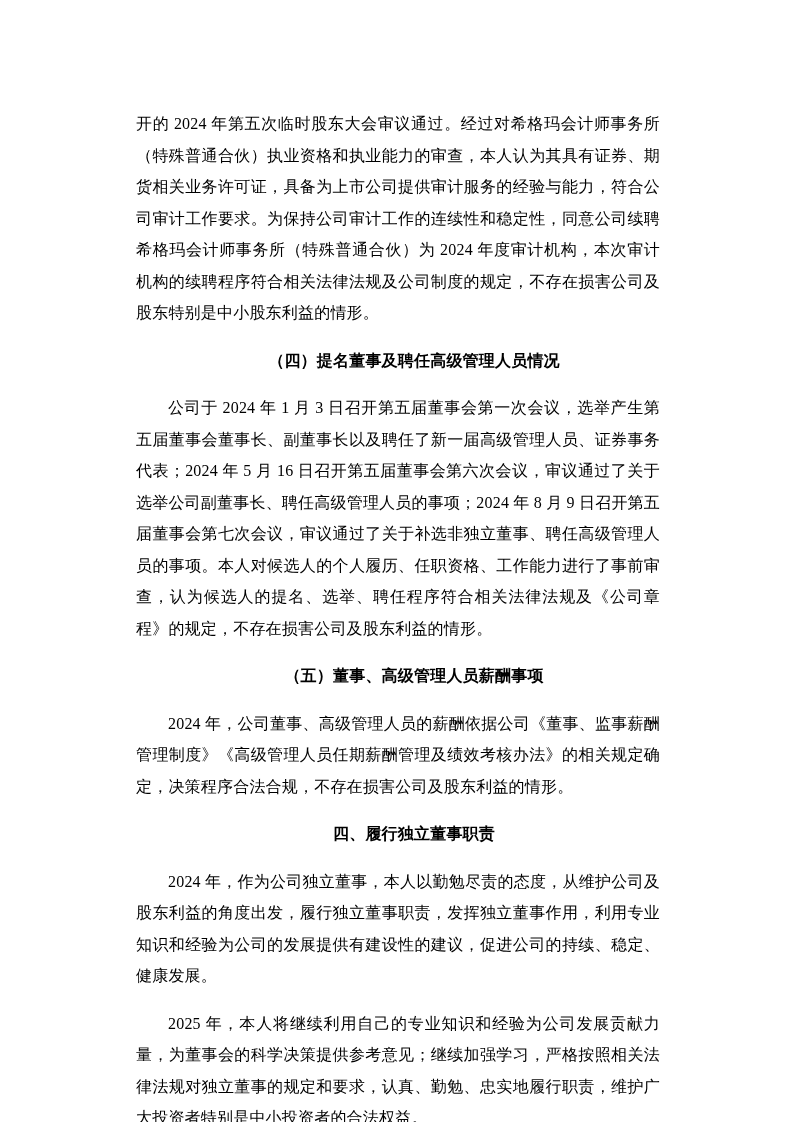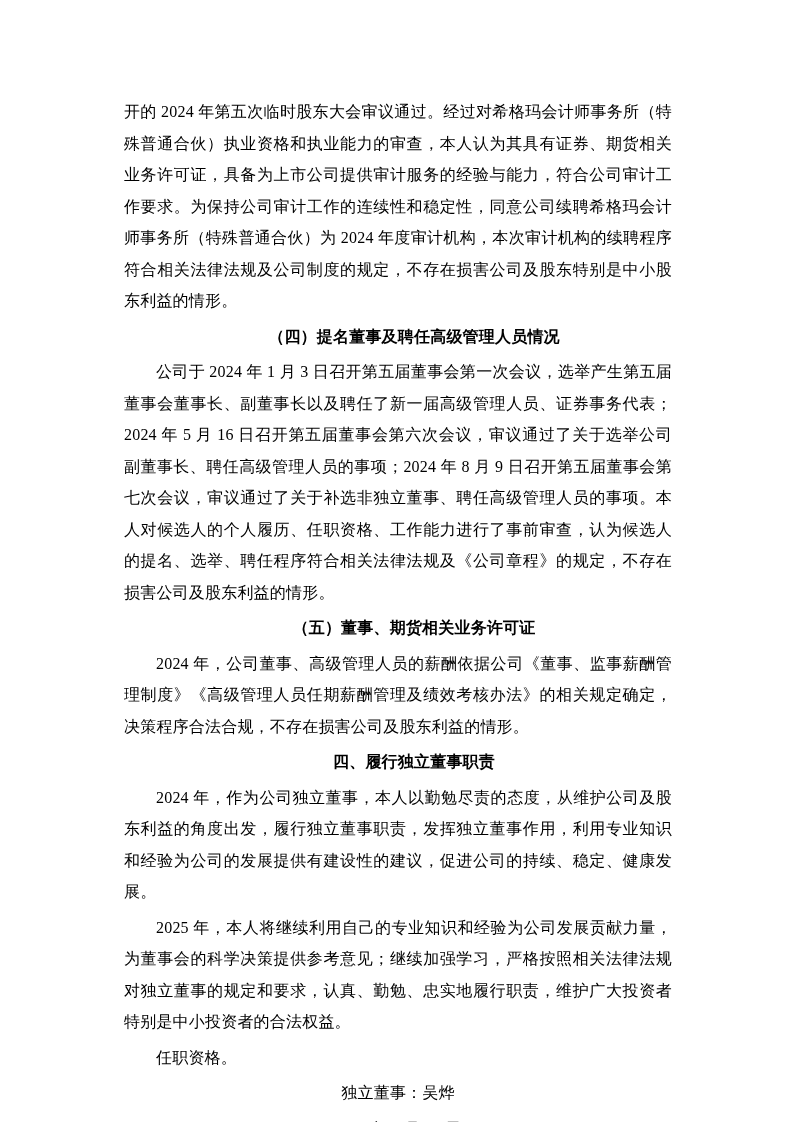--- a/index.html
+++ b/index.html
@@ -22,21 +22,21 @@
     left: 120px;
     top: 92px;
     width: 556px;
     font-size: 16px;
     line-height: 31.5px;
     text-align: justify;
     text-justify: inter-ideograph;
     letter-spacing: 0.2px;
   }
   .doc-body p {
-    margin: 4px;
+    margin: 16px;
     padding: 0;
   }
   .para {
     text-indent: 2em;
   }
   .para-noindent {
     text-indent: 0;
   }
   .heading {
     text-indent: 2em;
@@ -54,21 +54,21 @@
 
 <div class="page">
   <div class="doc-body">
 
     <p class="para-noindent">开的 2024 年第五次临时股东大会审议通过。经过对希格玛会计师事务所（特殊普通合伙）执业资格和执业能力的审查，本人认为其具有证券、期货相关业务许可证，具备为上市公司提供审计服务的经验与能力，符合公司审计工作要求。为保持公司审计工作的连续性和稳定性，同意公司续聘希格玛会计师事务所（特殊普通合伙）为 2024 年度审计机构，本次审计机构的续聘程序符合相关法律法规及公司制度的规定，不存在损害公司及股东特别是中小股东利益的情形。</p>
 
     <p class="heading">（四）提名董事及聘任高级管理人员情况</p>
 
     <p class="para">公司于 2024 年 1 月 3 日召开第五届董事会第一次会议，选举产生第五届董事会董事长、副董事长以及聘任了新一届高级管理人员、证券事务代表；2024 年 5 月 16 日召开第五届董事会第六次会议，审议通过了关于选举公司副董事长、聘任高级管理人员的事项；2024 年 8 月 9 日召开第五届董事会第七次会议，审议通过了关于补选非独立董事、聘任高级管理人员的事项。本人对候选人的个人履历、任职资格、工作能力进行了事前审查，认为候选人的提名、选举、聘任程序符合相关法律法规及《公司章程》的规定，不存在损害公司及股东利益的情形。</p>
 
-    <p class="heading">（五）董事、期货相关业务许可证</p>
+    <p class="heading">（五）董事、高级管理人员薪酬事项</p>
 
     <p class="para">2024 年，公司董事、高级管理人员的薪酬依据公司《董事、监事薪酬管理制度》《高级管理人员任期薪酬管理及绩效考核办法》的相关规定确定，决策程序合法合规，不存在损害公司及股东利益的情形。</p>
 
     <p class="heading">四、履行独立董事职责</p>
 
     <p class="para">2024 年，作为公司独立董事，本人以勤勉尽责的态度，从维护公司及股东利益的角度出发，履行独立董事职责，发挥独立董事作用，利用专业知识和经验为公司的发展提供有建设性的建议，促进公司的持续、稳定、健康发展。</p>
 
     <p class="para">2025 年，本人将继续利用自己的专业知识和经验为公司发展贡献力量，为董事会的科学决策提供参考意见；继续加强学习，严格按照相关法律法规对独立董事的规定和要求，认真、勤勉、忠实地履行职责，维护广大投资者特别是中小投资者的合法权益。</p>
 
     <p class="para">任职资格。</p>

